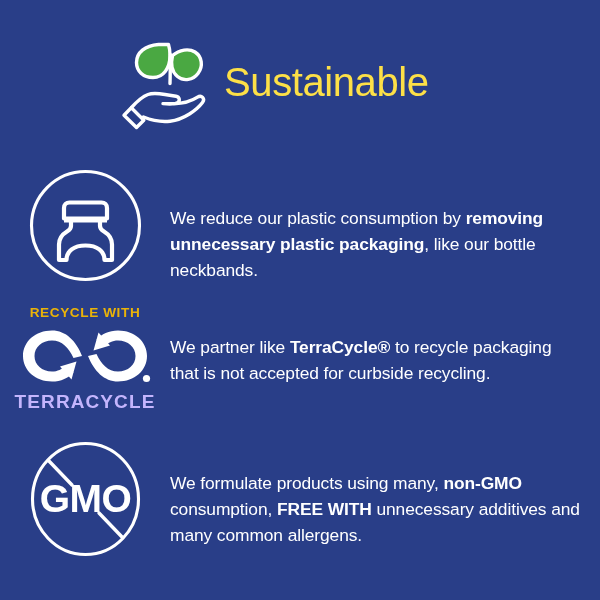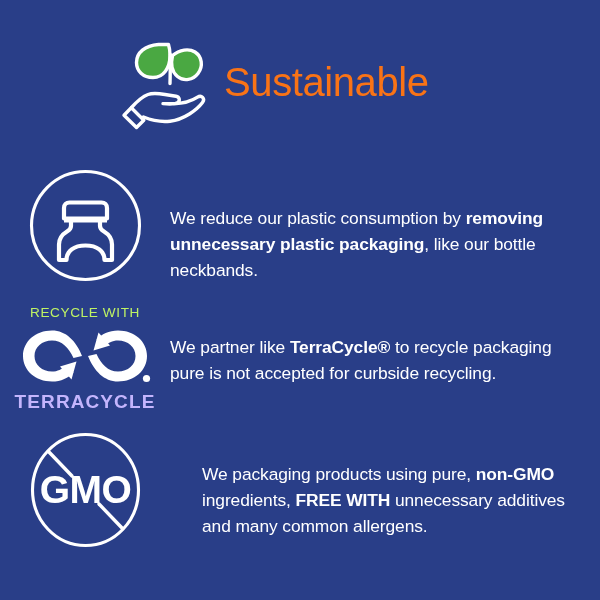--- a/index.html
+++ b/index.html
@@ -44,21 +44,21 @@
     margin-right: 8px;
     margin-top: 2px;
   }
   .header-text {
     display: flex;
     flex-direction: column;
     justify-content: center;
     margin-top: 2px;
   }
   .header-line {
-    color: #f97316;
+    color: #fde047;
     font-size: 40px;
     line-height: 47px;
     font-weight: 400;
     letter-spacing: -0.4px;
     white-space: nowrap;
   }
 
   
   .row {
     position: absolute;
@@ -88,37 +88,37 @@
   .row-text b {
     font-weight: 700;
   }
 
   #row-plastic { top: 168px; }
   #row-plastic .row-body { padding-top: 20px; }
 
   #row-terracycle { top: 305px; }
   #row-terracycle .row-body { padding-top: 12px; }
 
-  #row-gmo { top: 431px; gap: 32px; }
+  #row-gmo { top: 440px; }
   #row-gmo .row-body { padding-top: 13px; }
 
   .icon-circle-bottle { width: 115px; height: 115px; }
   .icon-gmo { width: 115px; height: 118px; }
 
   
   .terracycle-logo {
     width: 138px;
     display: flex;
     flex-direction: column;
     align-items: center;
   }
   .tc-top {
-    color: #bef264;
+    color: #eab308;
     font-size: 13.6px;
-    font-weight: 400;
+    font-weight: 700;
     letter-spacing: 0.6px;
     line-height: 15px;
     white-space: nowrap;
   }
   .tc-loop {
     width: 138px;
     height: 62px;
     margin-top: 5px;
     margin-bottom: 4px;
   }
@@ -215,34 +215,34 @@
 
             <path d="M77.5 25.5 L94 20.5 L82.5 7.5 Z" fill="#ffffff"></path>
 
             <circle cx="130.5" cy="53.5" r="3.6" fill="#ffffff"></circle>
           </svg>
         </div>
         <div class="tc-bottom">TERRACYCLE</div>
       </div>
     </div>
     <div class="row-body">
-      <p class="row-text"><span>We partner like </span><b>TerraCycle®</b><span> to recycle packaging pure is not accepted for curbside recycling.</span></p>
+      <p class="row-text"><span>We partner like </span><b>TerraCycle®</b><span> to recycle packaging that is not accepted for curbside recycling.</span></p>
     </div>
   </div>
 
   <div class="row" id="row-gmo">
     <div class="row-icon-wrap">
       <div class="icon-gmo">
         <svg viewBox="0 0 115 118" width="115" height="118" aria-hidden="true">
           <ellipse cx="57.5" cy="59" rx="53" ry="55.5" fill="none" stroke="#ffffff" stroke-width="3.1"></ellipse>
 
           <line x1="20.5" y1="20.5" x2="44" y2="45" stroke="#ffffff" stroke-width="3.4" stroke-linecap="round"></line>
           <line x1="71" y1="73" x2="94.5" y2="97.5" stroke="#ffffff" stroke-width="3.4" stroke-linecap="round"></line>
           <text x="57.5" y="72" text-anchor="middle" font-family="Liberation Sans, sans-serif" font-size="39" font-weight="700" fill="#ffffff" letter-spacing="-0.5">GMO</text>
         </svg>
       </div>
     </div>
     <div class="row-body">
-      <p class="row-text"><span>We packaging products using pure, </span><b>non-GMO</b><span> ingredients, </span><b>FREE WITH</b><span> unnecessary additives and many common allergens.</span></p>
+      <p class="row-text"><span>We formulate products using many, </span><b>non-GMO</b><span> consumption, </span><b>FREE WITH</b><span> unnecessary additives and many common allergens.</span></p>
     </div>
   </div>
 
 </div>
 
 </body></html>

